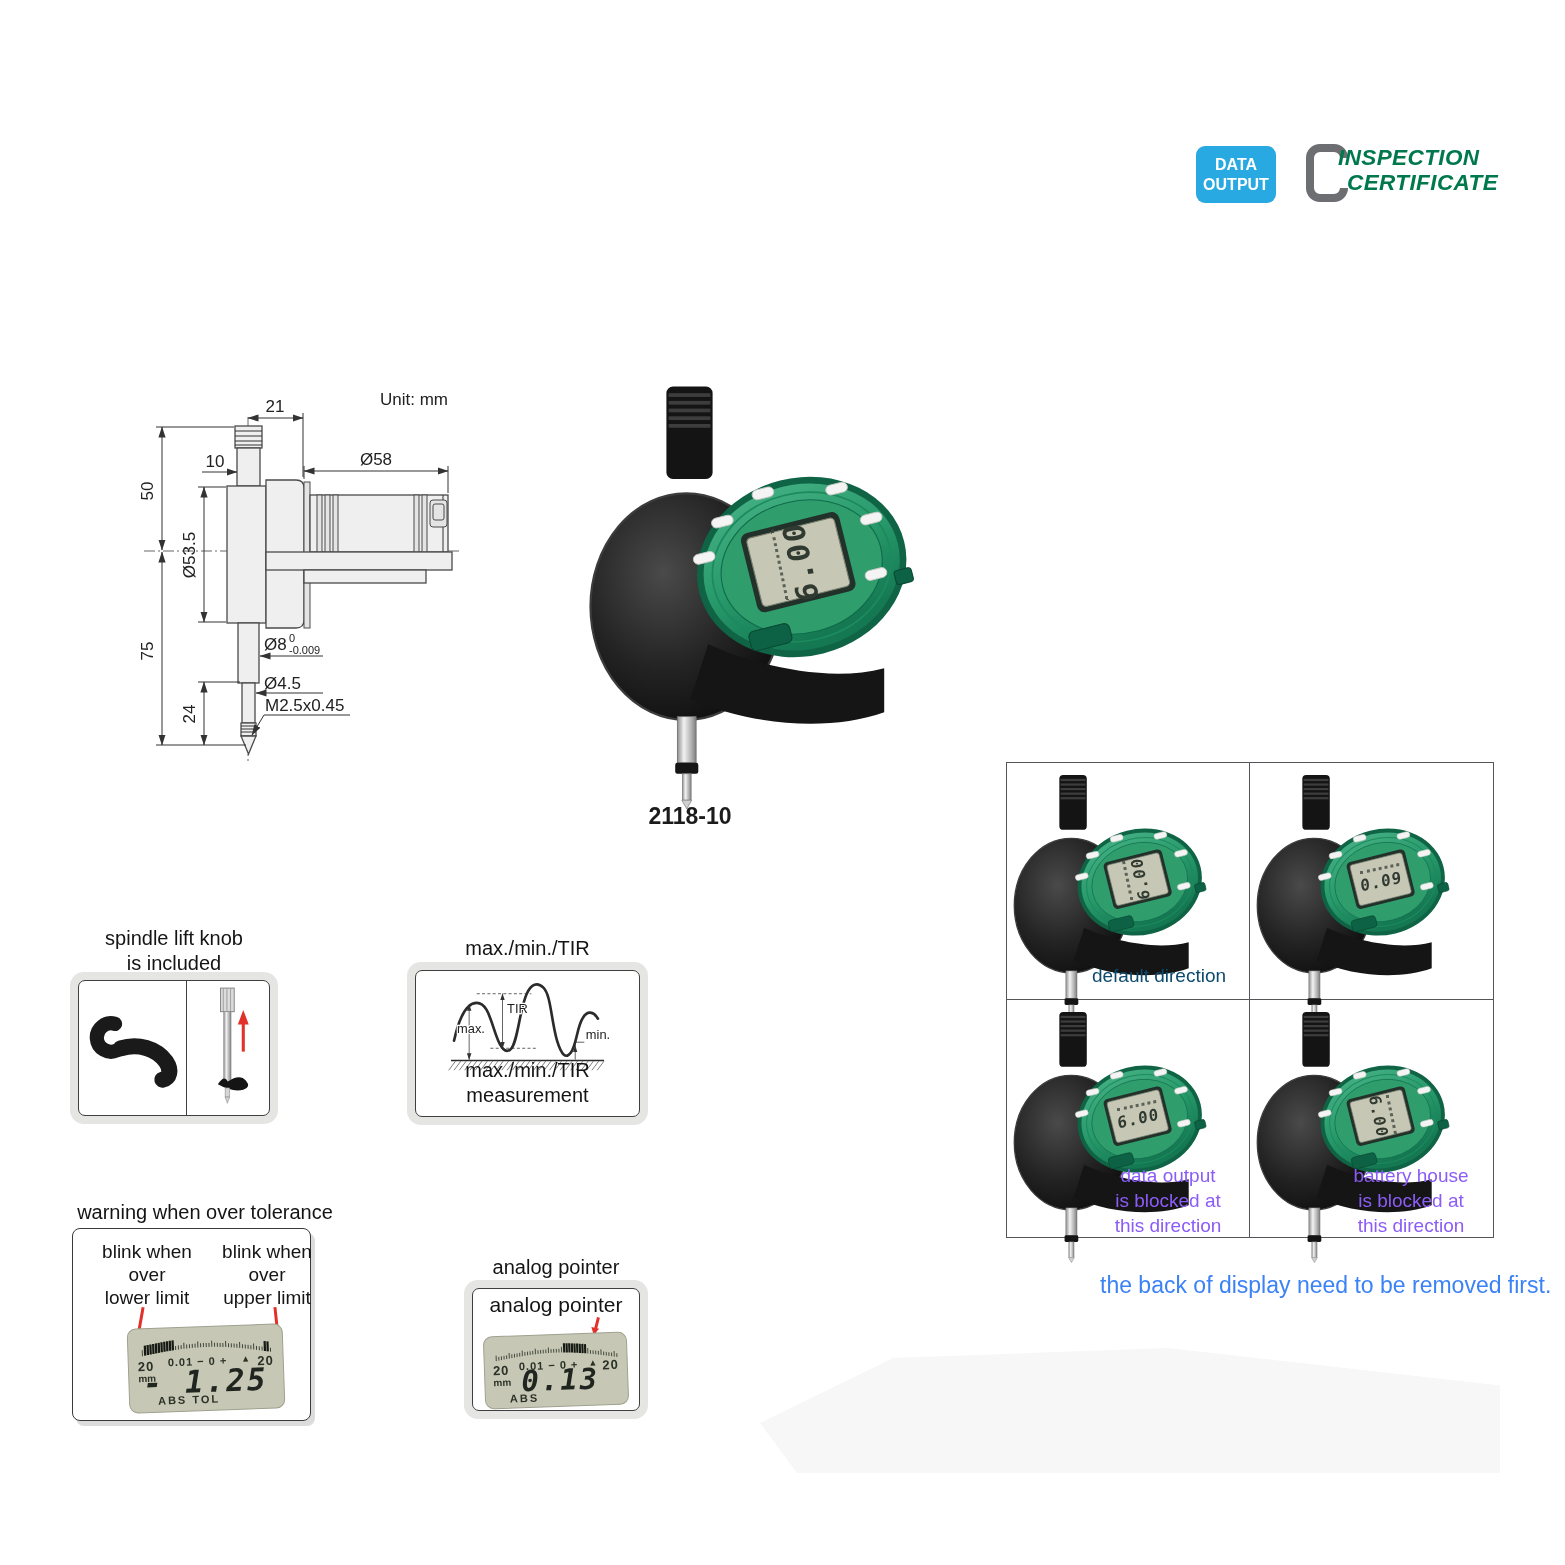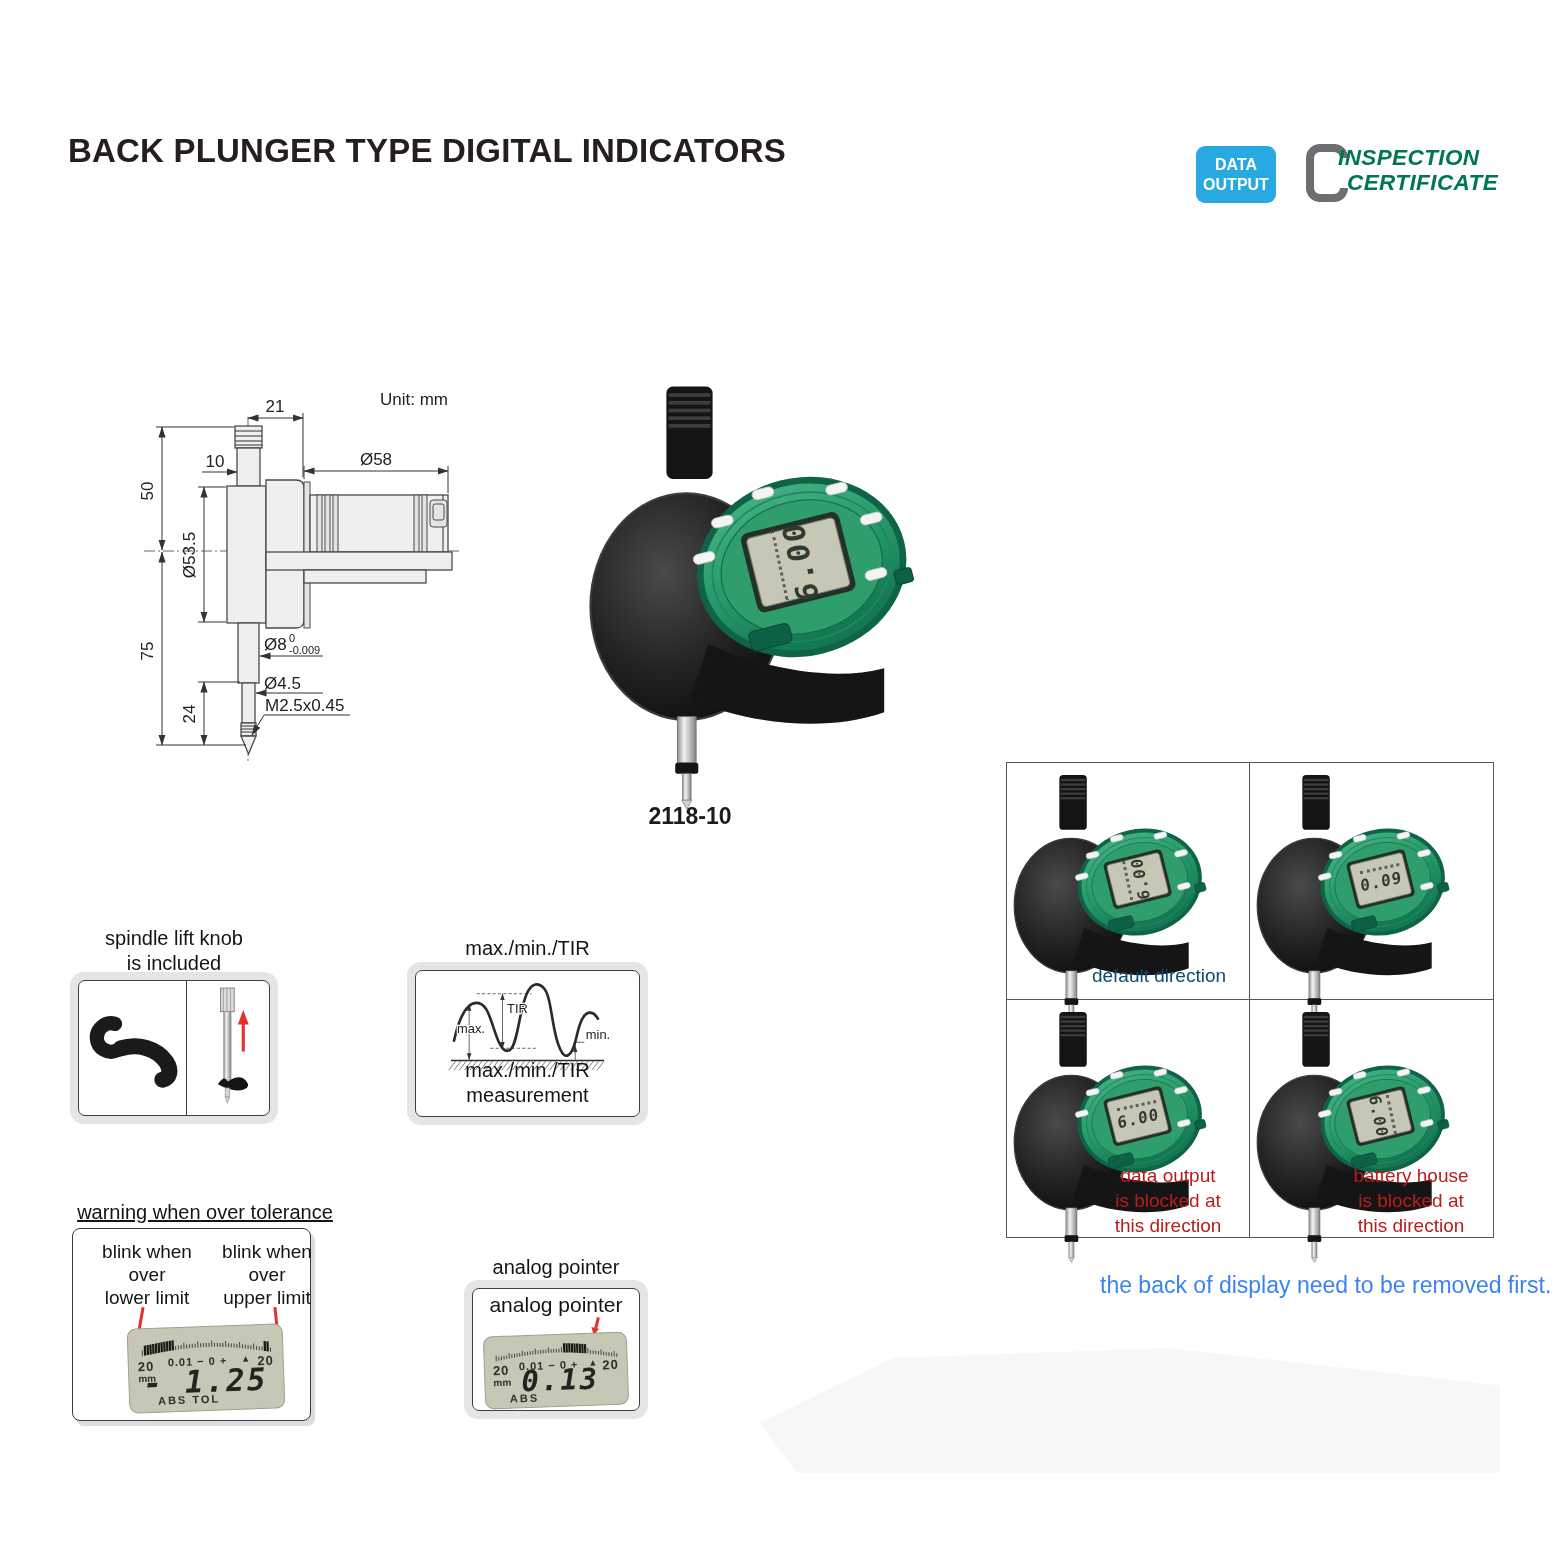--- a/index.html
+++ b/index.html
@@ -53,21 +53,21 @@
   .dd-title { position:absolute; left:1006px; top:731px; width:488px; text-align:center;
               font-size:20px; color:#1a1a1a; }
   .dd-grid { position:absolute; left:1006px; top:762px; width:488px; height:476px;
              border:1.5px solid #55565a; display:grid; grid-template-columns:1fr 1fr; grid-template-rows:1fr 1fr; }
   .dd-cell { position:relative; overflow:visible; }
   .dd-cell.c0, .dd-cell.c2 { border-right:1.5px solid #55565a; }
   .dd-cell.c0, .dd-cell.c1 { border-bottom:1.5px solid #55565a; }
   .dd-cap1 { position:absolute; left:72px; top:202px; width:160px; text-align:center;
              font-size:19px; color:#0c4a6e; }
   .dd-cap3 { position:absolute; left:88px; top:163px; width:146px; text-align:center;
-             font-size:19px; line-height:1.32; color:#b91c1c; }
+             font-size:19px; line-height:1.32; color:#8b5cf6; }
   .remark-l1 { position:absolute; left:1016px; top:1247px; font-size:20.5px; color:#161616; }
   .remark-l2 { position:absolute; left:1100px; top:1272px; font-size:23px; color:#3b82f6; }
 
   
   .framebox { position:absolute; background:#e5e5e3; border-radius:14px; }
   .framebox .inner { position:absolute; left:8px; top:8px; right:8px; bottom:8px;
              background:#fff; border:1.8px solid #3f3f3f; border-radius:7px; overflow:hidden; }
   .sec-head { position:absolute; text-align:center; font-size:20px; color:#141414; line-height:1.25; }
 
   
@@ -167,21 +167,20 @@
       <rect x="88.5" y="358" width="8" height="24" fill="url(#gSilver)" stroke="#777" stroke-width="0.6"></rect>
       <path d="M88,382 h9 l-4.5,8 z" fill="#cfcfcf" stroke="#777" stroke-width="0.6"></path>
     </symbol>
   </defs>
 </svg>
 
 <div class="page">
 
   <div class="shadow-blob"></div>
 
-  <h1 class="title">BACK PLUNGER TYPE DIGITAL INDICATORS</h1>
 
   <div class="badge-data">
     <span>DATA</span>
     <span>OUTPUT</span>
   </div>
 
   <div class="badge-insp">
     <span class="bracket"></span>
     <div class="insp-text">
       <span class="l1">INSPECTION</span>
@@ -408,21 +407,21 @@
         <text x="80" y="56">TIR</text>
         <text x="184" y="90">min.</text>
       </svg>
       <div class="tir-caption">
         <div>max./min./TIR</div>
         <div>measurement</div>
       </div>
     </div>
   </div>
 
-  <div class="sec-head" style="left:60px; top:1200px; width:290px;text-decoration:underline;">warning when over tolerance</div>
+  <div class="sec-head" style="left:60px; top:1200px; width:290px;">warning when over tolerance</div>
   <div class="warn-box">
     <div class="blink-label" style="left:16px; top:11px;">
       <div>blink when</div>
       <div>over</div>
       <div>lower limit</div>
     </div>
     <div class="blink-label" style="left:136px; top:11px;">
       <div>blink when</div>
       <div>over</div>
       <div>upper limit</div>

